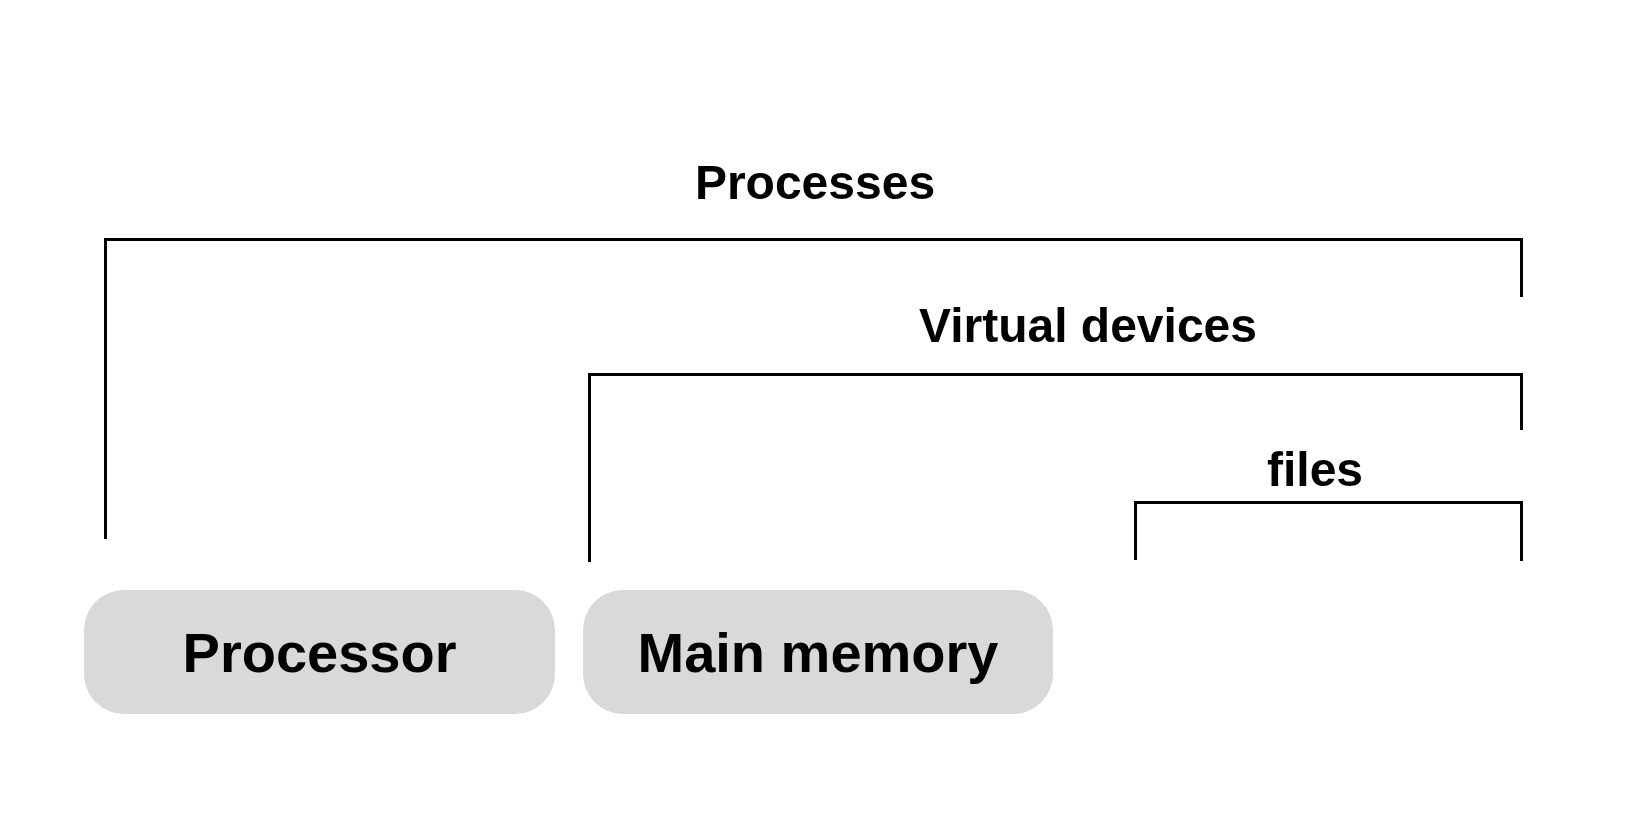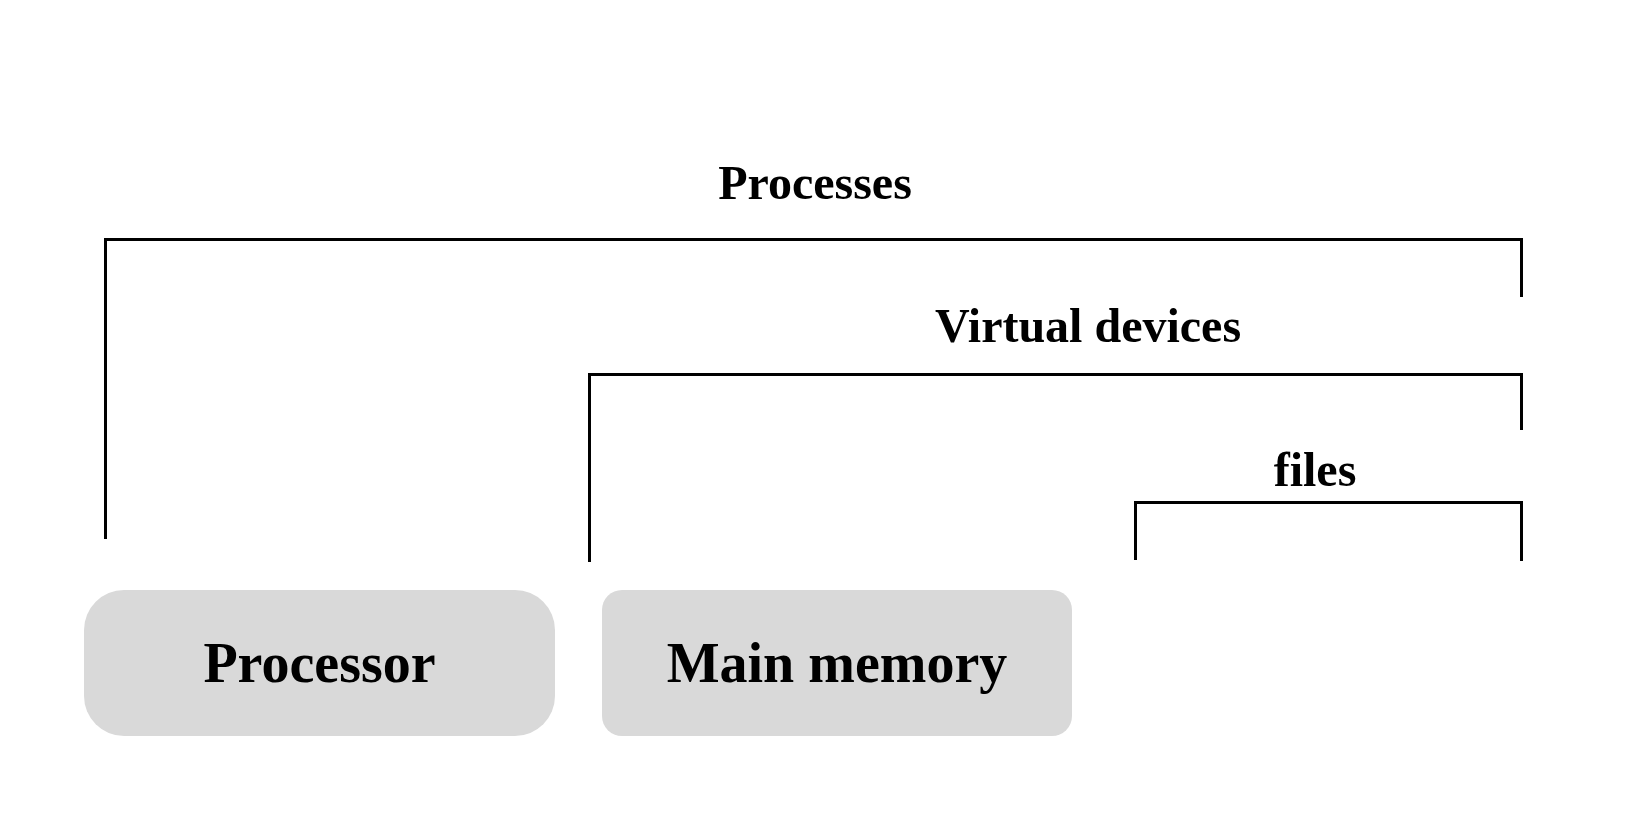--- a/index.html
+++ b/index.html
@@ -6,39 +6,39 @@
     margin: 0;
     padding: 0;
     background: #ffffff;
   }
   .canvas {
     position: relative;
     width: 1632px;
     height: 831px;
     background: #ffffff;
     overflow: hidden;
-    font-family: Liberation Serif, serif;
+    font-family: Liberation Sans, sans-serif;
   }
   .line {
     position: absolute;
     background: #000000;
   }
   .bracket-label {
     position: absolute;
     transform: translateX(-50%);
     font-size: 48px;
     line-height: 1;
     font-weight: 700;
     color: #000000;
     white-space: nowrap;
   }
   .node {
     position: absolute;
     top: 590px;
-    height: 146px;
+    height: 124px;
     background: #d9d9d9;
     border-radius: 40px;
     display: flex;
     align-items: center;
     justify-content: center;
   }
   .node-label {
     font-size: 56px;
     font-weight: 700;
     color: #000000;
@@ -62,18 +62,18 @@
 
   <div class="bracket-label" style="left:1315px; top:446px;">files</div>
   <div class="line" style="left:1134px; top:501px; width:389px; height:3px;"></div>
   <div class="line" style="left:1134px; top:501px; width:3px; height:59px;"></div>
   <div class="line" style="left:1520px; top:501px; width:3px; height:60px;"></div>
 
   <div class="node" style="left:84px; width:471px;">
     <span class="node-label">Processor</span>
   </div>
 
-  <div class="node" style="left:602px; width:470px;border-radius:20px;">
+  <div class="node" style="left:583px; width:470px;">
     <span class="node-label">Main memory</span>
   </div>
 
 
 </div>
 
 </body></html>

